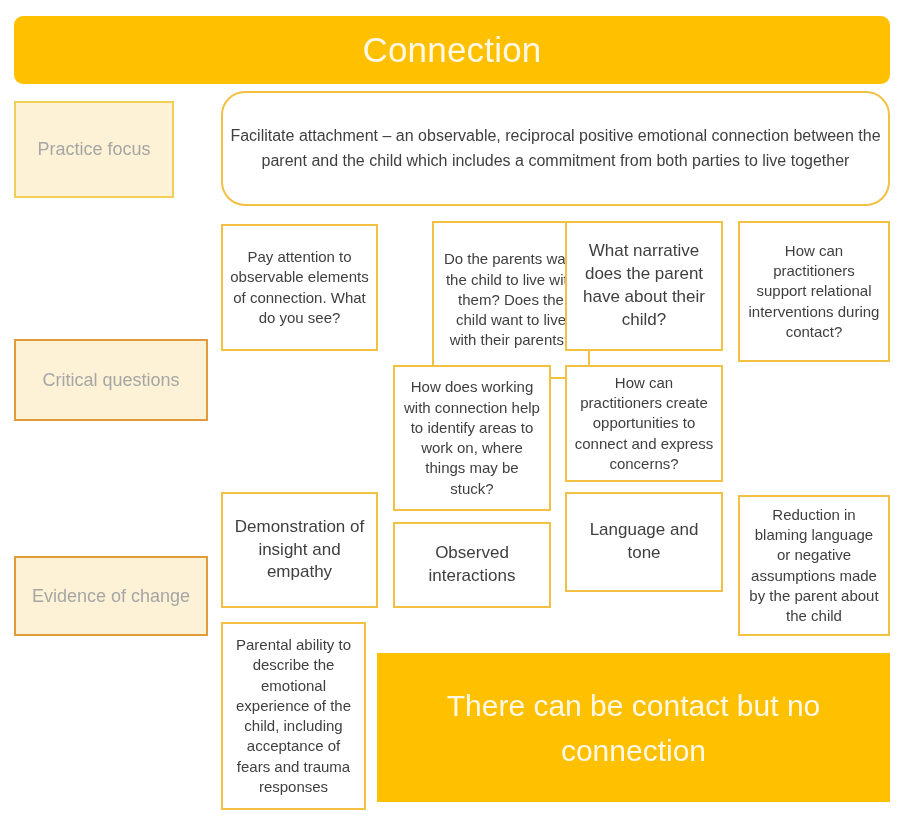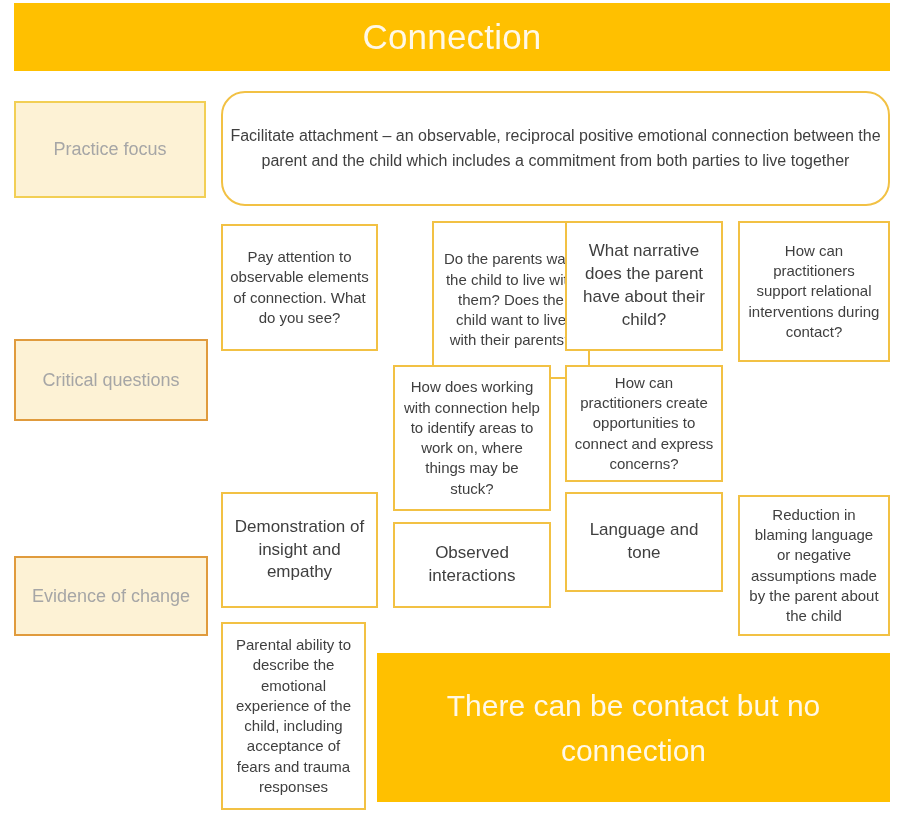--- a/index.html
+++ b/index.html
@@ -27,26 +27,27 @@
     background: #FFC000;
     display: flex;
     align-items: center;
     justify-content: center;
     text-align: center;
     color: #FFF8E7;
     box-sizing: border-box;
   }
   .banner-title {
     left: 14px;
-    top: 3px;
+    top: 16px;
     width: 876px;
     height: 68px;
     font-size: 35px;
     font-weight: 400;
     letter-spacing: 0.2px;
+    border-radius: 9px;
   }
   .banner-footer {
     left: 377px;
     top: 653px;
     width: 513px;
     height: 149px;
     font-size: 30px;
     font-weight: 400;
     line-height: 1.5;
     padding: 16px 34px;
@@ -66,21 +67,21 @@
     text-align: center;
     color: #A6A6A6;
     font-size: 18px;
     box-sizing: border-box;
     line-height: 1.45;
     padding: 4px 8px;
   }
   .rowlabel.pf {
     left: 14px;
     top: 101px;
-    width: 192px;
+    width: 160px;
     height: 97px;
     border: 2px solid #F2CF55;
   }
   .rowlabel.cq {
     left: 14px;
     top: 339px;
     width: 194px;
     height: 82px;
     border: 2px solid #E09B3D;
   }

